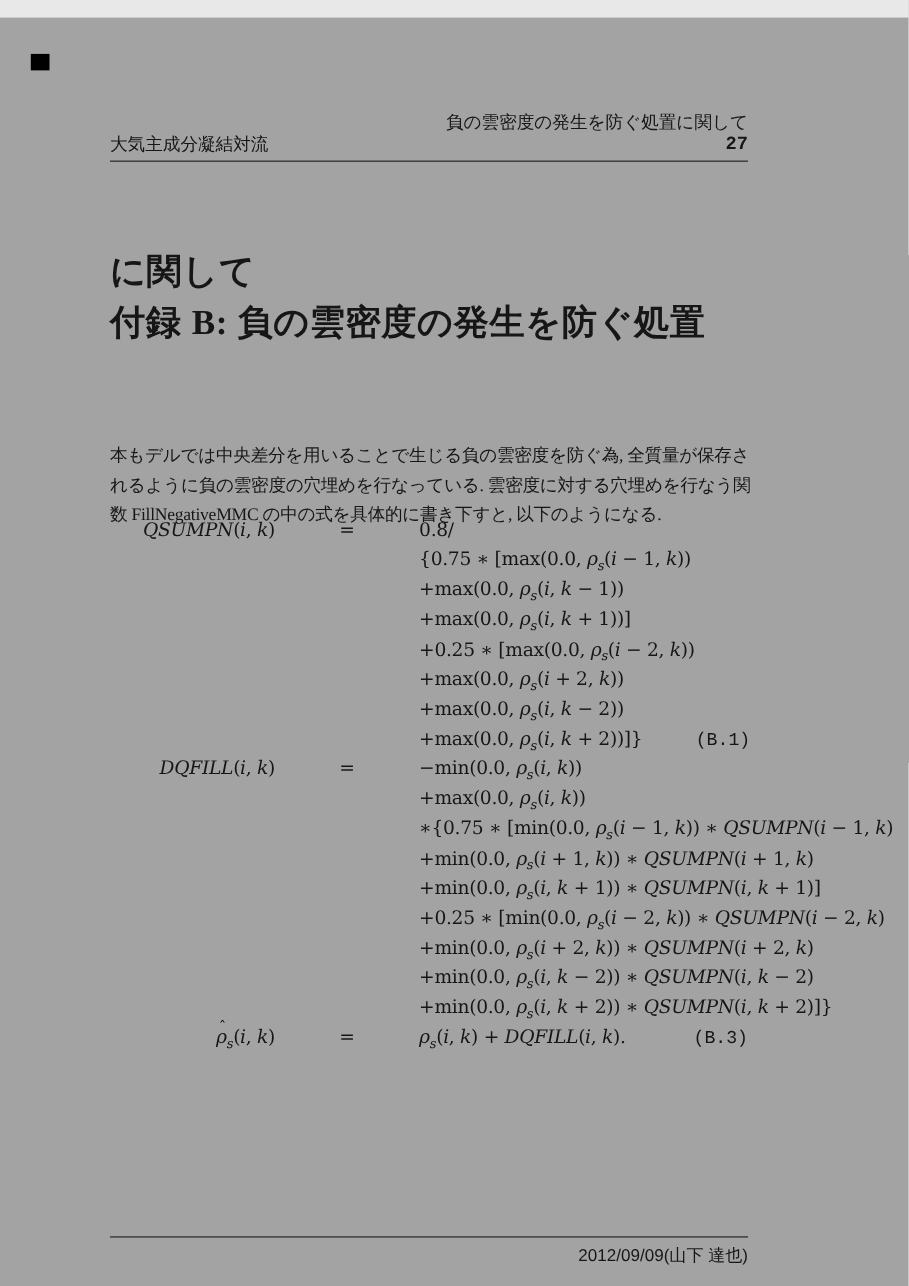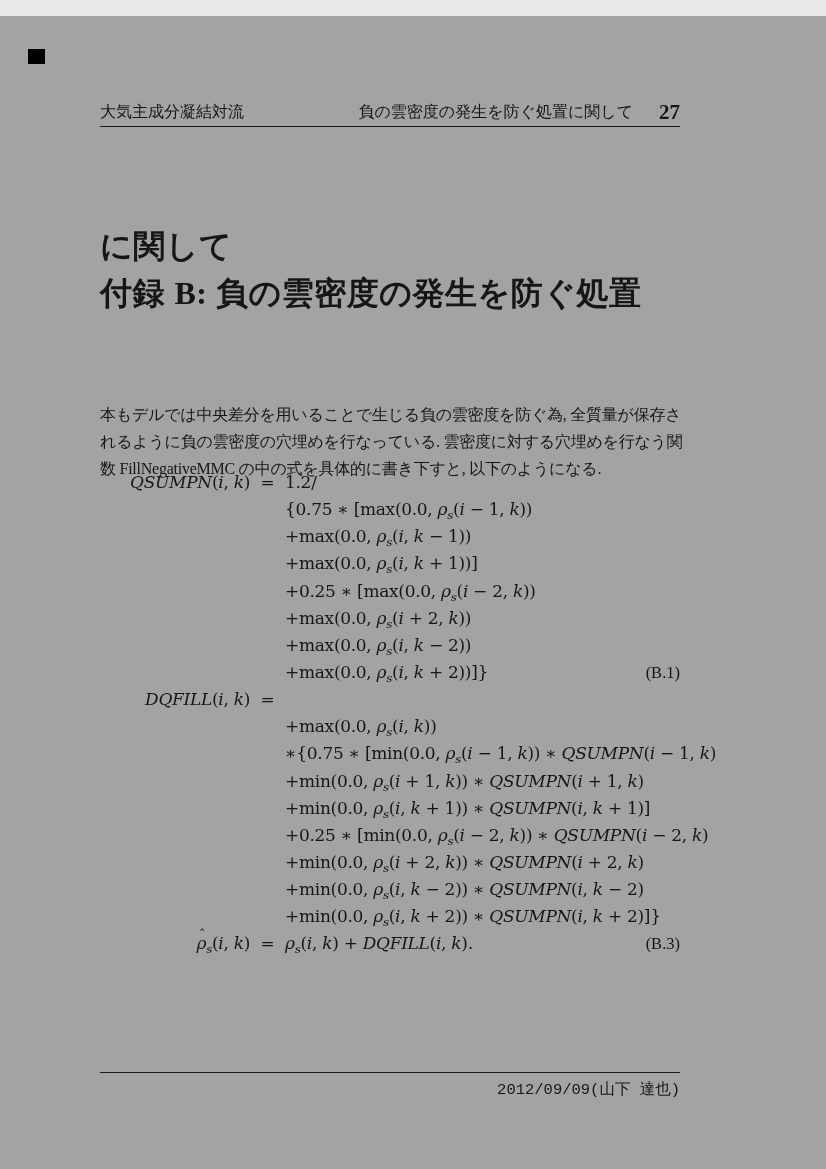--- a/index.html
+++ b/index.html
@@ -16,24 +16,24 @@
 
   
   .header{
     position:absolute;left:100px;top:86px;width:580px;
     display:flex;align-items:flex-end;justify-content:space-between;
     border-bottom:1.5px solid #1a1a1a;
     padding-bottom:4px;
     font-family:"Liberation Sans",sans-serif;
     font-size:16px;line-height:20px;
   }
-  .header-right{display:flex;align-items:flex-end;}
+  .header-right{display:flex;align-items:flex-end;flex-direction:column;}
   .page-number{
-    font-family:Liberation Serif, serif;
-    font-weight:bold;font-size:21px;
+    font-family:Liberation Mono, monospace;
+    font-weight:bold;font-size:17px;
     margin-left:26px;
   }
 
   
   .title{
     position:absolute;left:100px;top:207px;width:600px;
     font-family:"Liberation Sans",sans-serif;
     font-weight:bold;
     font-size:32px;line-height:47px;
     letter-spacing:0.5px;
@@ -54,40 +54,41 @@
     font-family:"DejaVu Serif",serif;
     font-size:17px;
     letter-spacing:-0.3px;
   }
   .eq-row{
     display:grid;
     grid-template-columns:150px 35px 1fr 50px;
     align-items:baseline;
     height:27.15px;
     white-space:nowrap;
+    gap:48px;
   }
   .eq-lhs{text-align:right;}
   .eq-rel{text-align:center;}
   .eq-rhs{text-align:left;overflow:visible;}
-  .eq-tag{text-align:right;font-family:Liberation Serif, serif;font-size:16.5px;letter-spacing:0;}
+  .eq-tag{text-align:right;font-family:Liberation Mono, monospace;font-size:16.5px;letter-spacing:0;}
   .math i{font-family:"DejaVu Serif",serif;}
   .math sub{font-size:0.7em;}
   .rhohat{position:relative;display:inline-block;}
   .rhohat .hat{
     position:absolute;left:0.18em;top:-0.52em;
     font-size:0.8em;font-style:normal;
   }
 
   
   .footer{
-    position:absolute;left:100px;top:1056px;width:580px;
+    position:absolute;left:100px;top:1108px;width:580px;
     border-top:1.5px solid #1a1a1a;
     padding-top:6px;
     text-align:right;
-    font-family:Liberation Mono, monospace;
+    font-family:Liberation Sans, sans-serif;
     font-size:15.5px;
   }
 </style>
 </head>
 <body>
 
 <div class="page">
 
   <div class="corner-mark"></div>
 
@@ -107,21 +108,21 @@
   <div class="body-text">
     <div>本もデルでは中央差分を用いることで生じる負の雲密度を防ぐ為, 全質量が保存さ</div>
     <div>れるように負の雲密度の穴埋めを行なっている. 雲密度に対する穴埋めを行なう関</div>
     <div>数 FillNegativeMMC の中の式を具体的に書き下すと, 以下のようになる.</div>
   </div>
 
   <div class="equations">
       <div class="eq-row">
         <span class="eq-lhs math"><i>QSUMPN</i>(<i>i</i>, <i>k</i>)</span>
         <span class="eq-rel math">=</span>
-        <span class="eq-rhs math">1.2/</span>
+        <span class="eq-rhs math">0.8/</span>
         <span class="eq-tag"></span>
       </div>
       <div class="eq-row">
         <span class="eq-lhs math"></span>
         <span class="eq-rel math"></span>
         <span class="eq-rhs math">{0.75 ∗ [max(0.0, <i>ρ</i><sub><i>s</i></sub>(<i>i</i> − 1, <i>k</i>))</span>
         <span class="eq-tag"></span>
       </div>
       <div class="eq-row">
         <span class="eq-lhs math"></span>
@@ -155,20 +156,21 @@
       </div>
       <div class="eq-row">
         <span class="eq-lhs math"></span>
         <span class="eq-rel math"></span>
         <span class="eq-rhs math">+max(0.0, <i>ρ</i><sub><i>s</i></sub>(<i>i</i>, <i>k</i> + 2))]}</span>
         <span class="eq-tag">(B.1)</span>
       </div>
       <div class="eq-row">
         <span class="eq-lhs math"><i>DQFILL</i>(<i>i</i>, <i>k</i>)</span>
         <span class="eq-rel math">=</span>
+        <span class="eq-rhs math">−min(0.0, <i>ρ</i><sub><i>s</i></sub>(<i>i</i>, <i>k</i>))</span>
         <span class="eq-tag"></span>
       </div>
       <div class="eq-row">
         <span class="eq-lhs math"></span>
         <span class="eq-rel math"></span>
         <span class="eq-rhs math">+max(0.0, <i>ρ</i><sub><i>s</i></sub>(<i>i</i>, <i>k</i>))</span>
         <span class="eq-tag"></span>
       </div>
       <div class="eq-row">
         <span class="eq-lhs math"></span>

